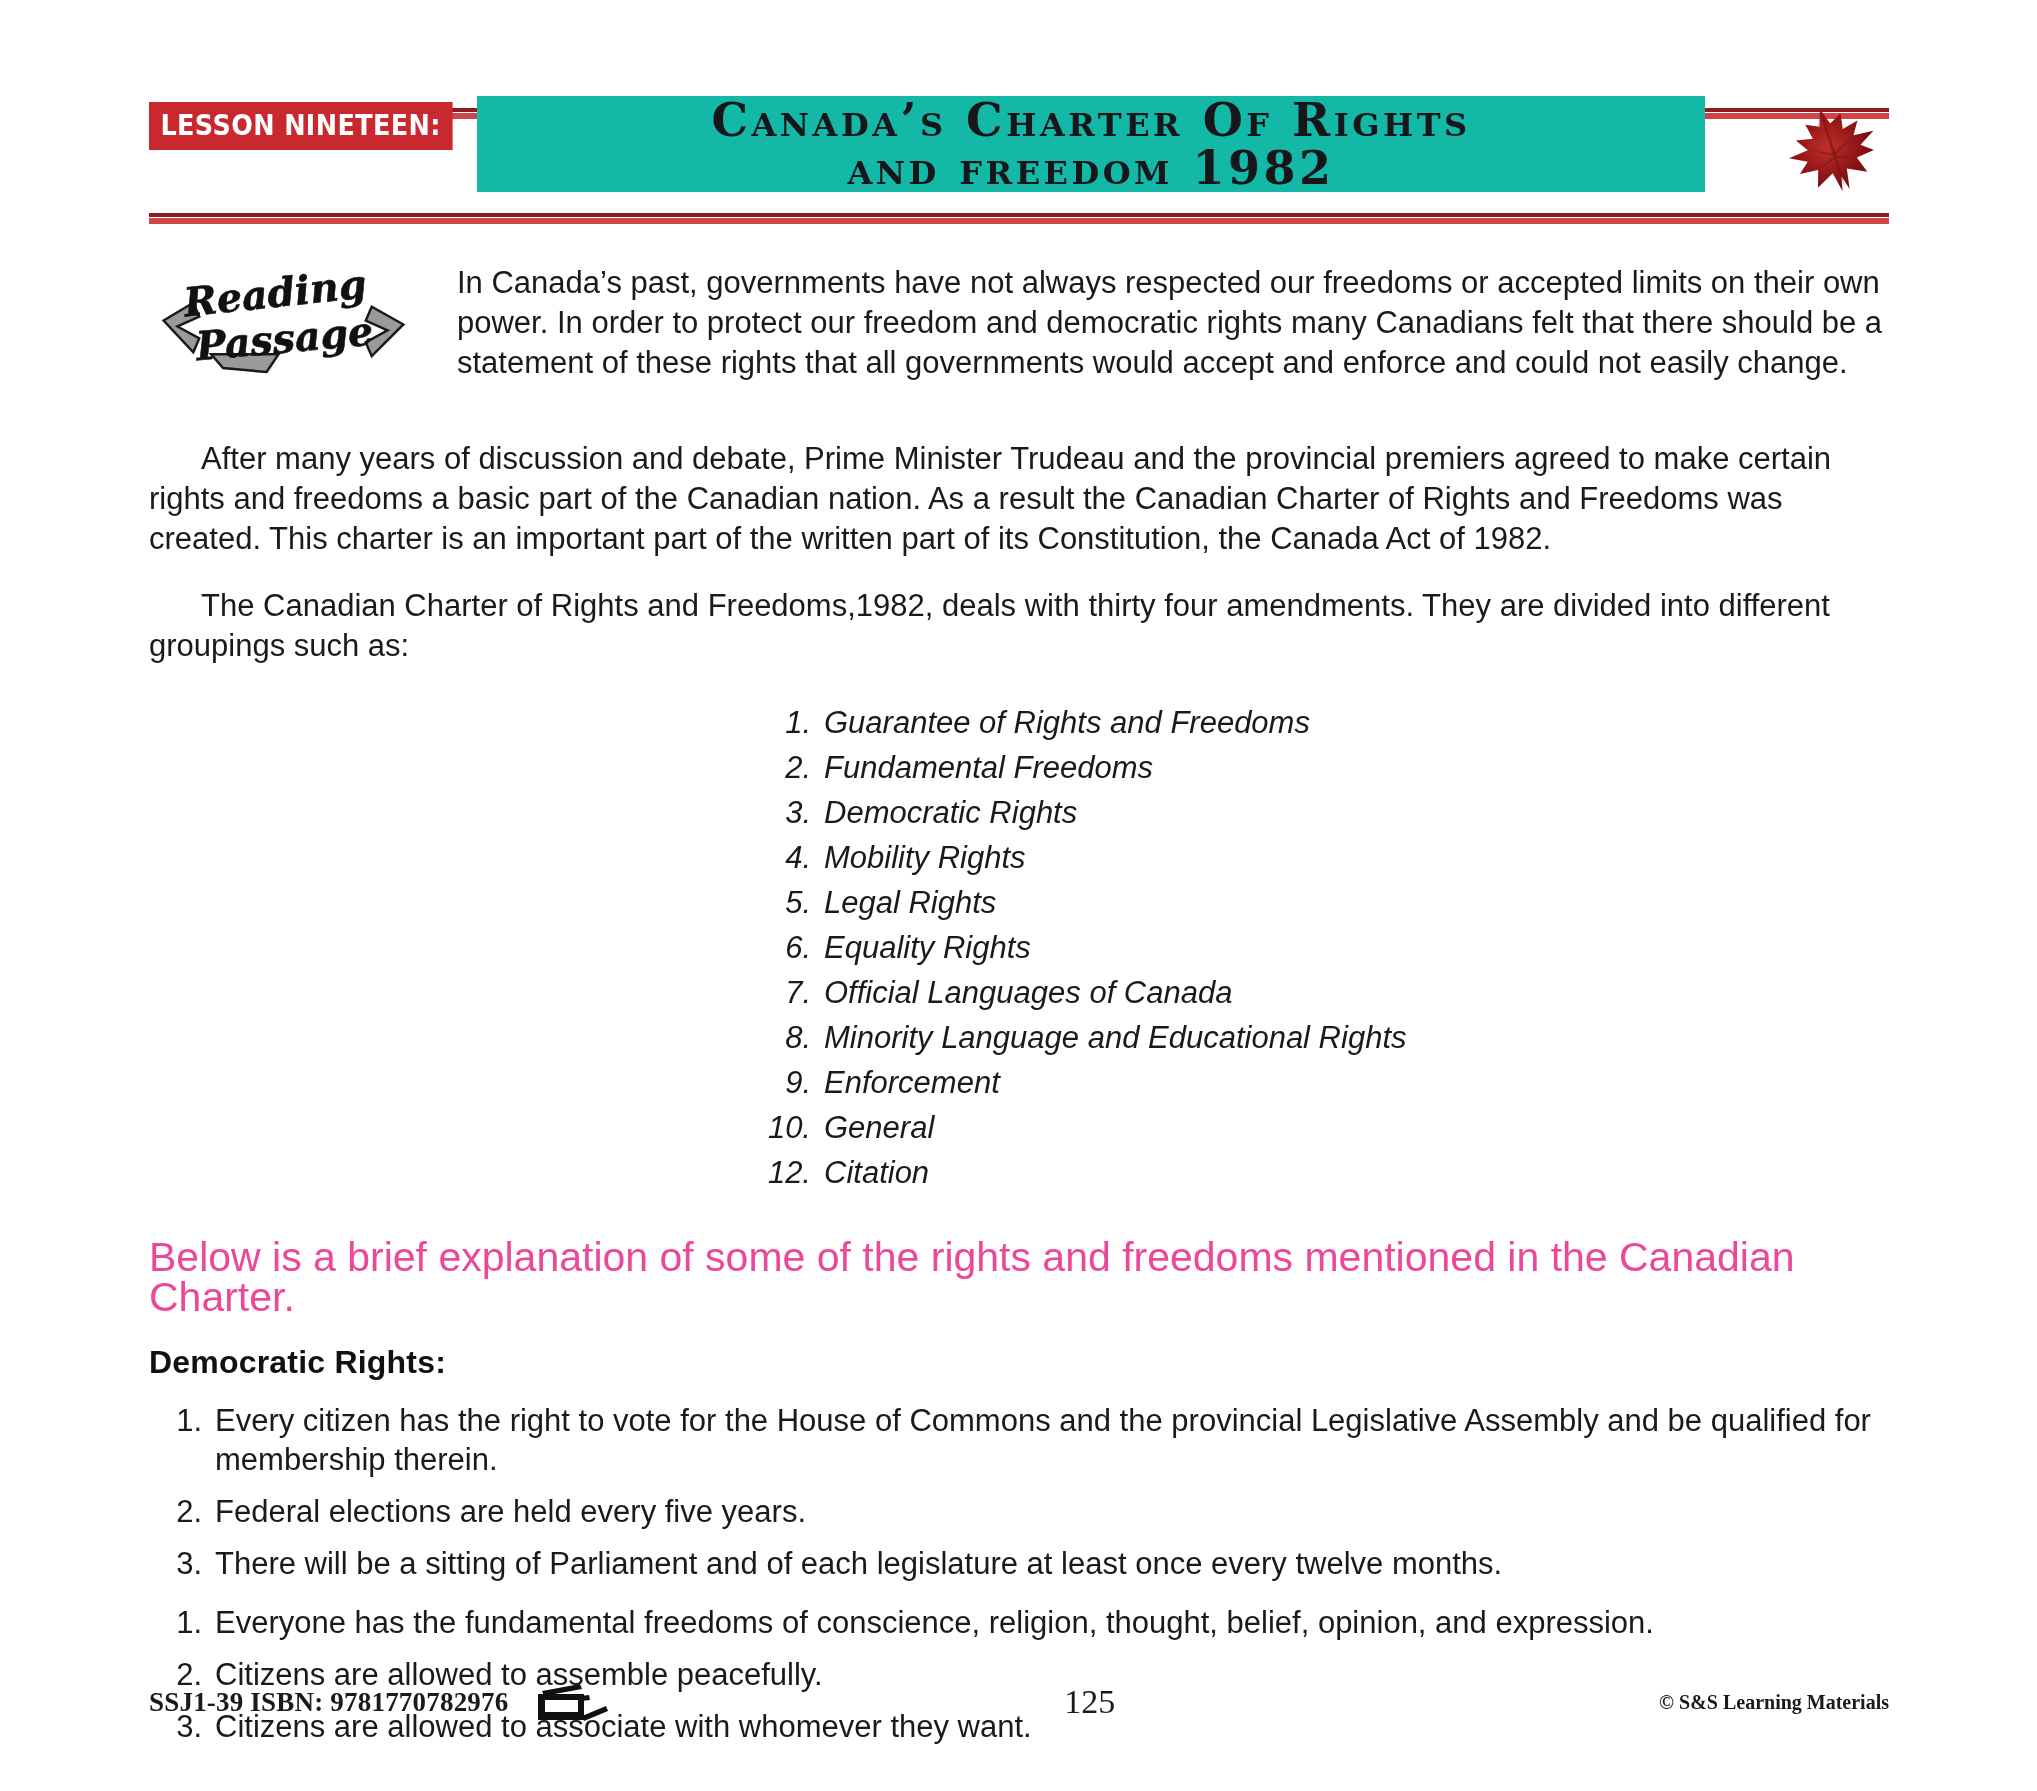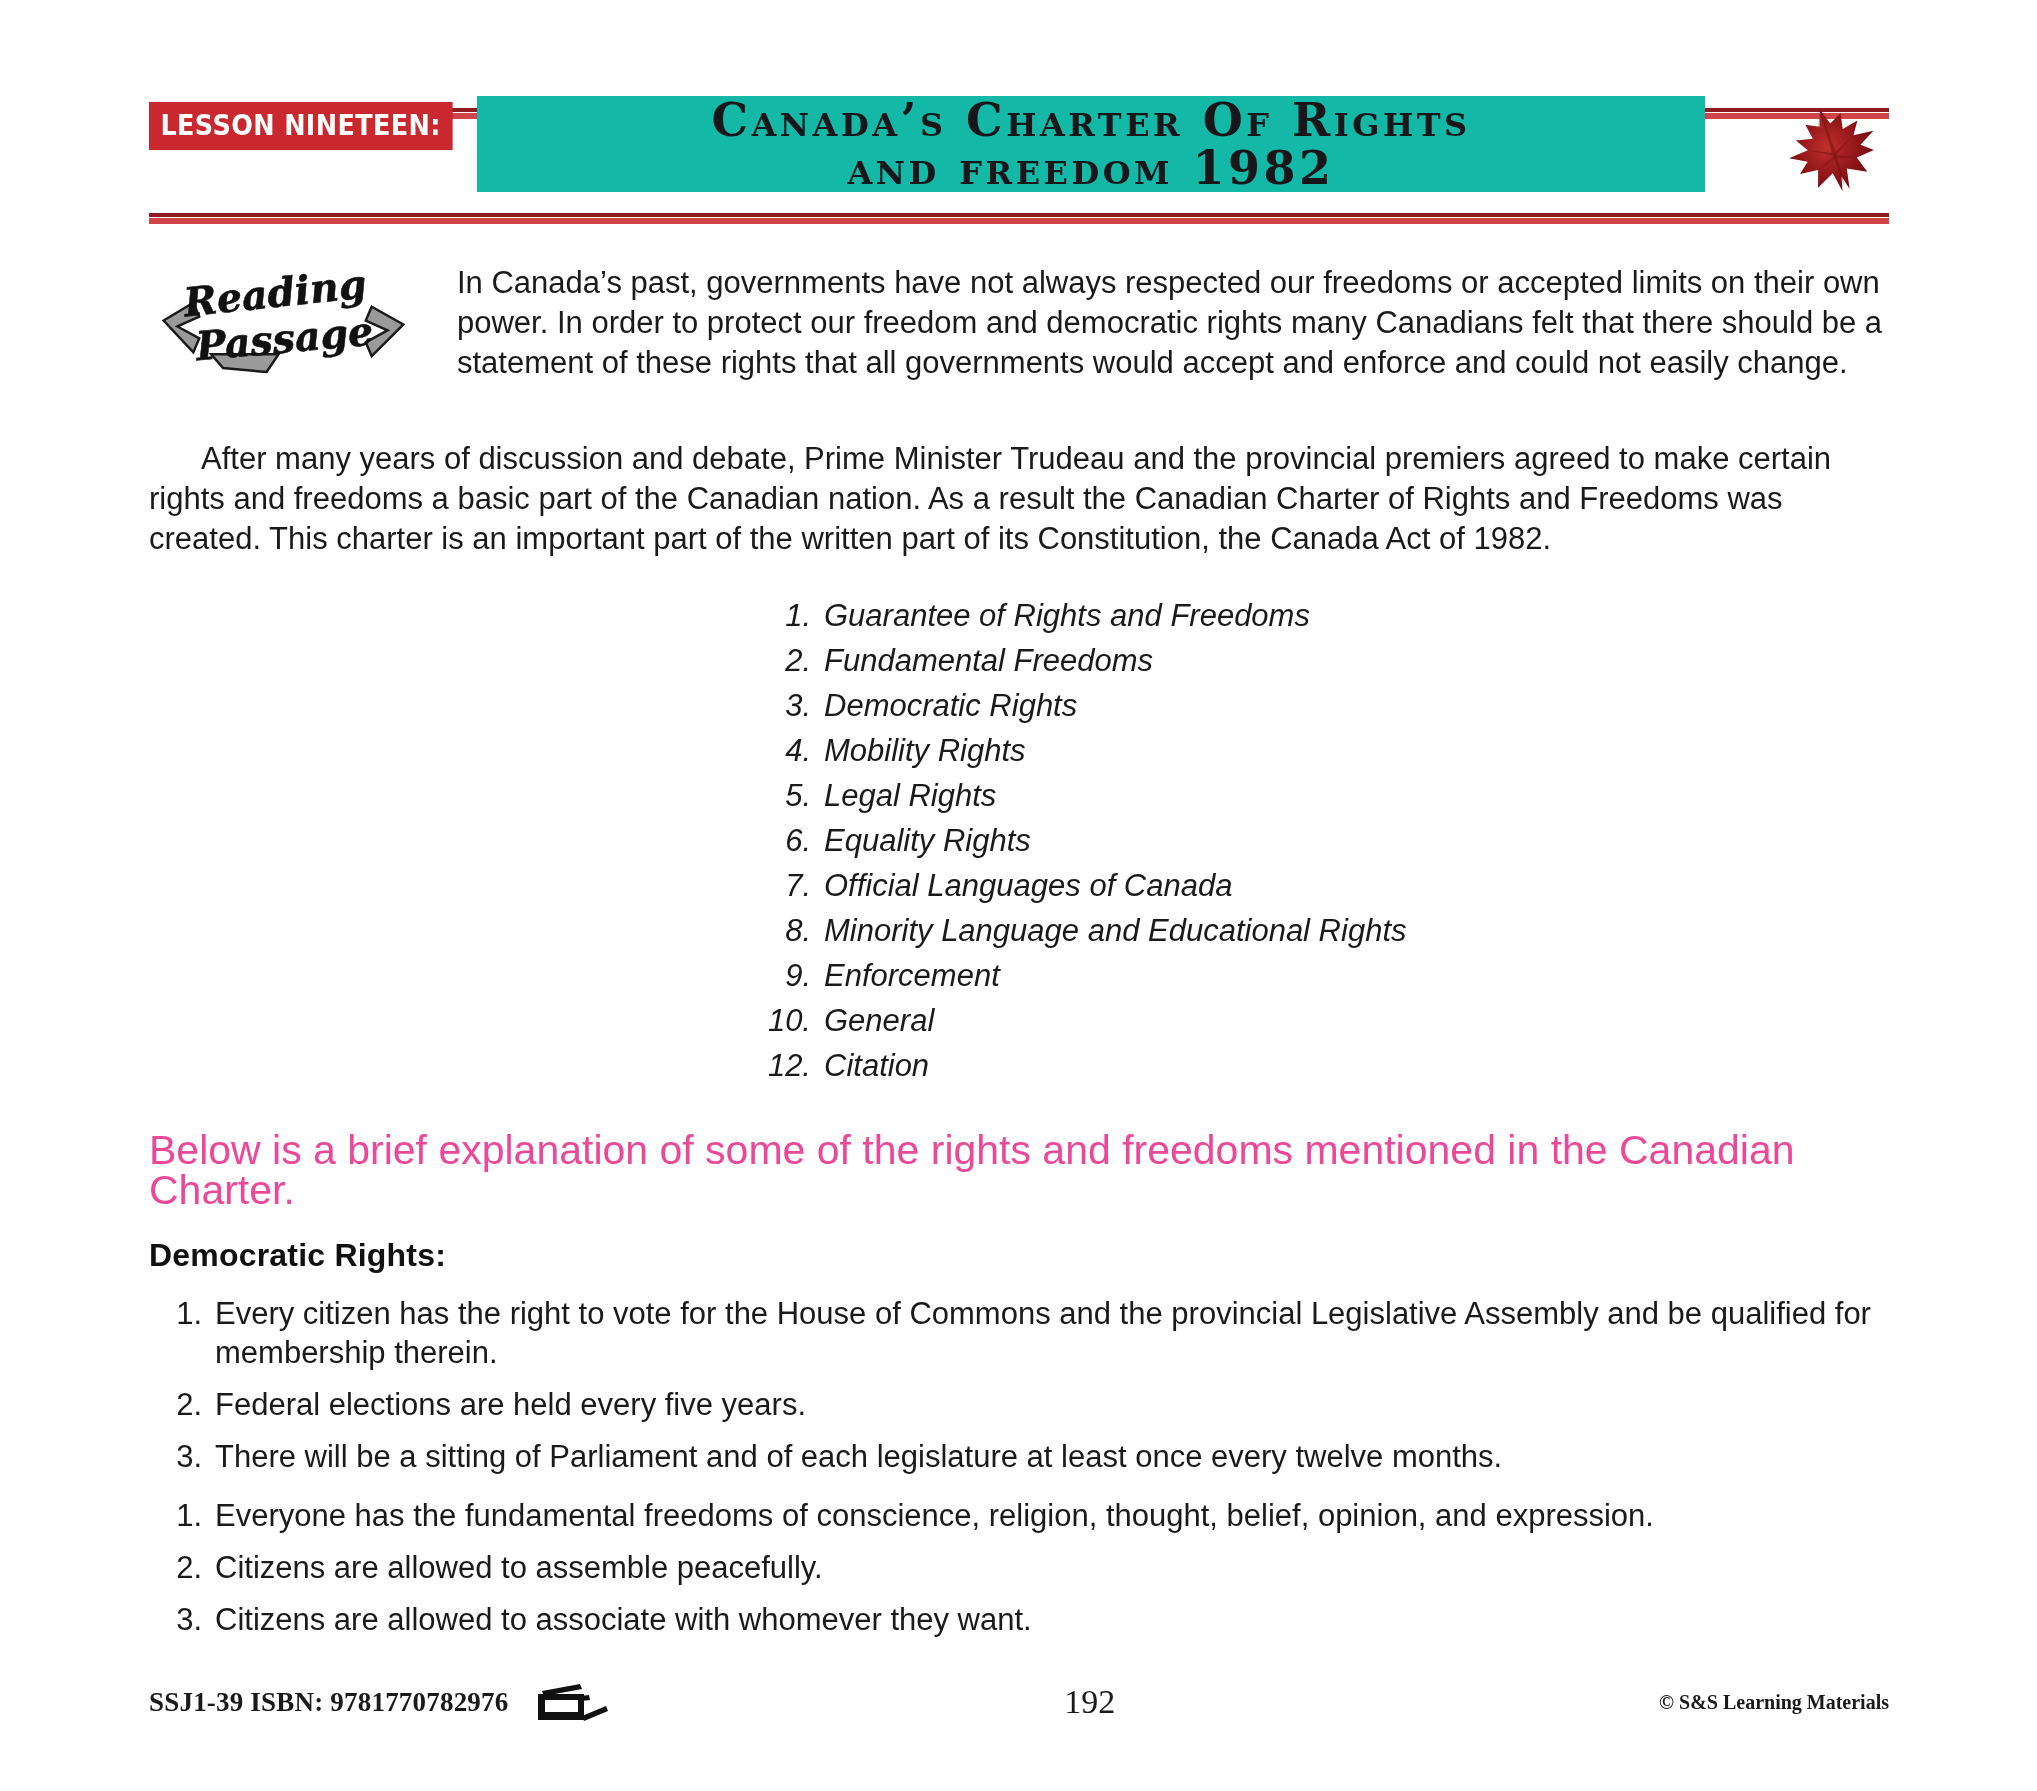--- a/index.html
+++ b/index.html
@@ -295,20 +295,21 @@
         <path d="M52 86 L120 86 L108 104 L64 100 Z" fill="#9a9a9a" stroke="#1a1a1a" stroke-width="2.5"></path>
         <text class="rp-text" x="26" y="48" font-size="40" font-style="italic" font-weight="bold" fill="#111111" stroke="#111111" stroke-width="0.6" transform="rotate(-6 26 48)">Reading</text>
         <text class="rp-text" x="38" y="92" font-size="40" font-style="italic" font-weight="bold" fill="#111111" stroke="#111111" stroke-width="0.6" transform="rotate(-5 38 92)">Passage</text>
       </svg>
 
       <div class="passage-text">In Canada’s past, governments have not always respected our freedoms or accepted limits on their own power. In order to protect our freedom and democratic rights many Canadians felt that there should be a statement of these rights that all governments would accept and enforce and could not easily change.</div>
     </div>
 
     <p class="para">After many years of discussion and debate, Prime Minister Trudeau and the provincial premiers agreed to make certain rights and freedoms a basic part of the Canadian nation. As a result the Canadian Charter of Rights and Freedoms was created. This charter is an important part of the written part of its Constitution, the Canada Act of 1982.</p>
 
+    <p class="para">The Canadian Charter of Rights and Freedoms,1982, deals with thirty four amendments. They are divided into different groupings such as:</p>
 
     <ul class="charter-list">
       <li>
           <span class="num">1.</span>
           <span class="txt">Guarantee of Rights and Freedoms</span>
         </li>
       <li>
           <span class="num">2.</span>
           <span class="txt">Fundamental Freedoms</span>
         </li>
@@ -389,18 +390,18 @@
     <div class="footer-left">
       <span>SSJ1-39  ISBN: 9781770782976</span>
       <svg class="footer-icon" viewBox="0 0 74 44">
         <path d="M2 14 L48 14 L48 40 L2 40 Z" fill="#111111"></path>
         <rect x="9" y="20" width="33" height="12" fill="#ffffff"></rect>
         <path d="M6 11 L44 4 L46 9 L8 16 Z" fill="#111111"></path>
         <path d="M44 16 L53 15 L54 20 L45 21 Z" fill="#111111"></path>
         <path d="M46 36 L70 26 L72 31 L48 41 Z" fill="#111111"></path>
       </svg>
     </div>
-    <div class="footer-center">192</div>
+    <div class="footer-center">125</div>
     <div class="footer-right">© S&amp;S Learning Materials</div>
   </div>
 
 </div>
 
 
 </body></html>

